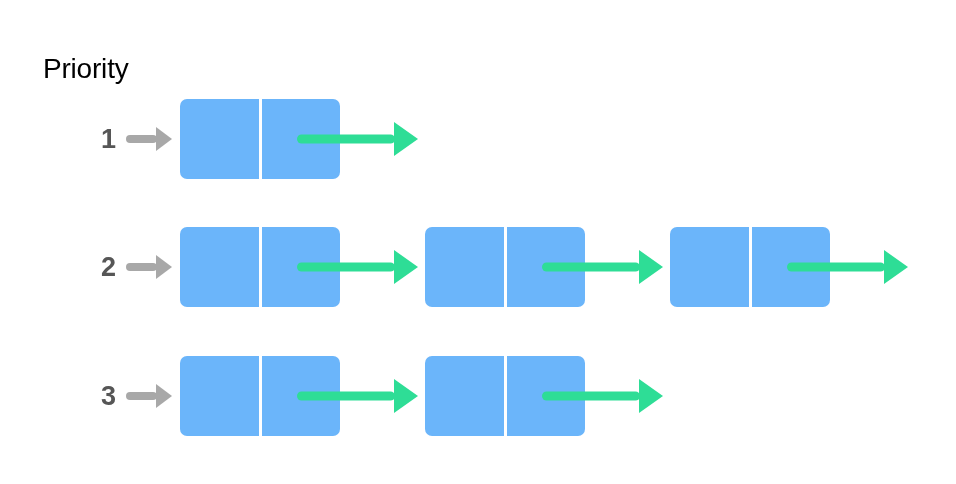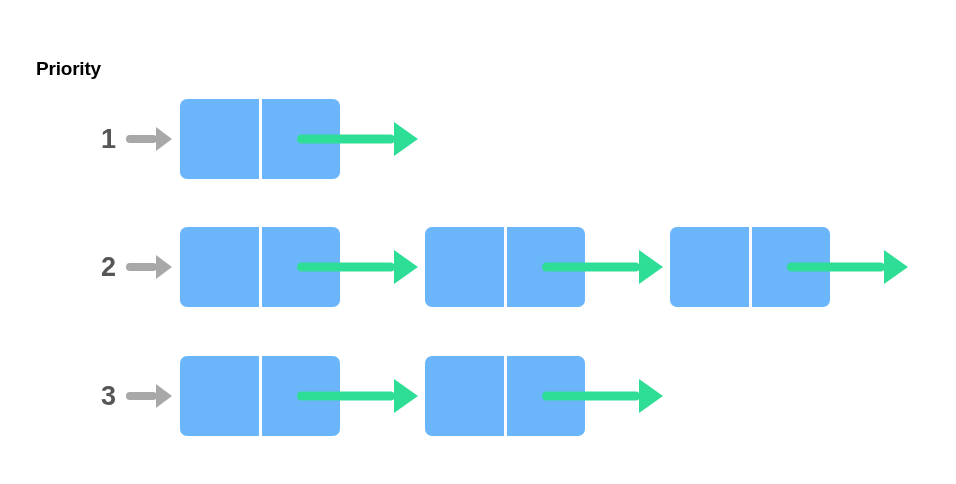--- a/index.html
+++ b/index.html
@@ -14,24 +14,24 @@
     overflow: hidden;
   }
   #canvas {
     position: relative;
     width: 956px;
     height: 484px;
     background: #ffffff;
   }
   .page-title {
     position: absolute;
-    left: 36px;
+    left: 43px;
     top: 52px;
-    font-size: 19px;
-    font-weight: bold;
+    font-size: 28px;
+    font-weight: normal;
     color: #000000;
     letter-spacing: -0.2px;
     line-height: 34px;
     white-space: nowrap;
   }
   .row {
     position: absolute;
     left: 0;
     height: 80px;
   }

